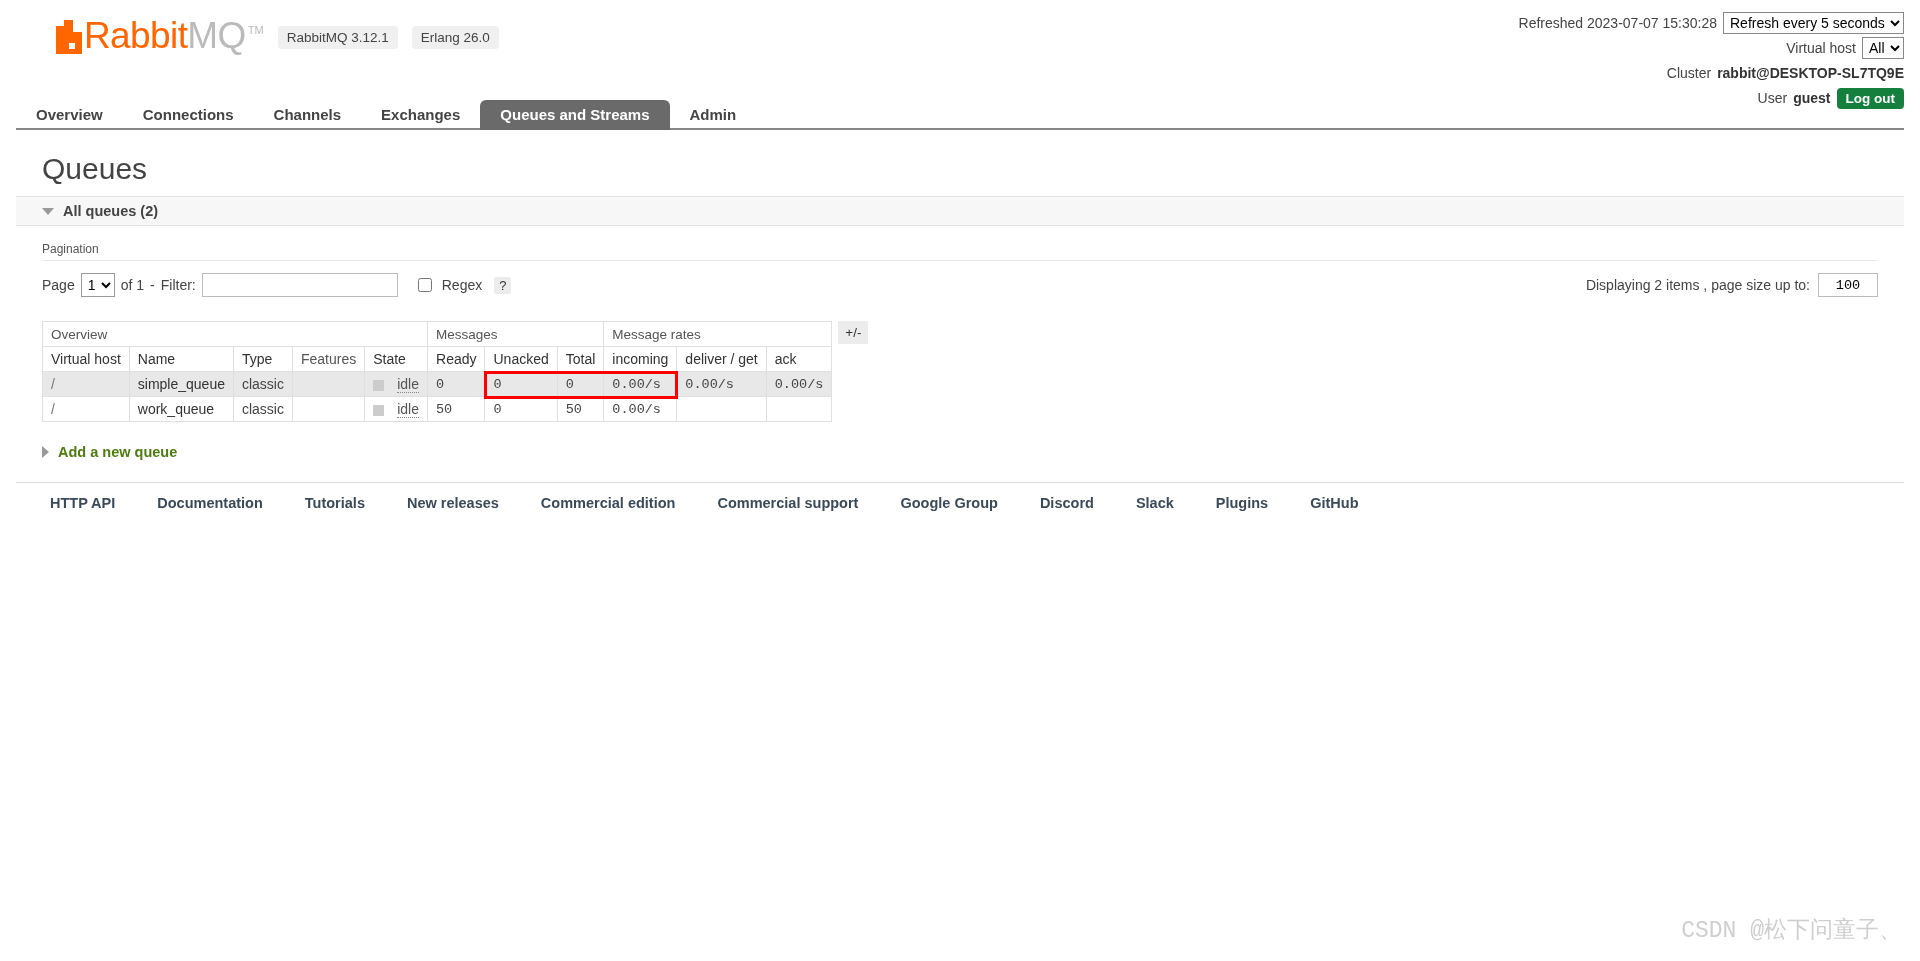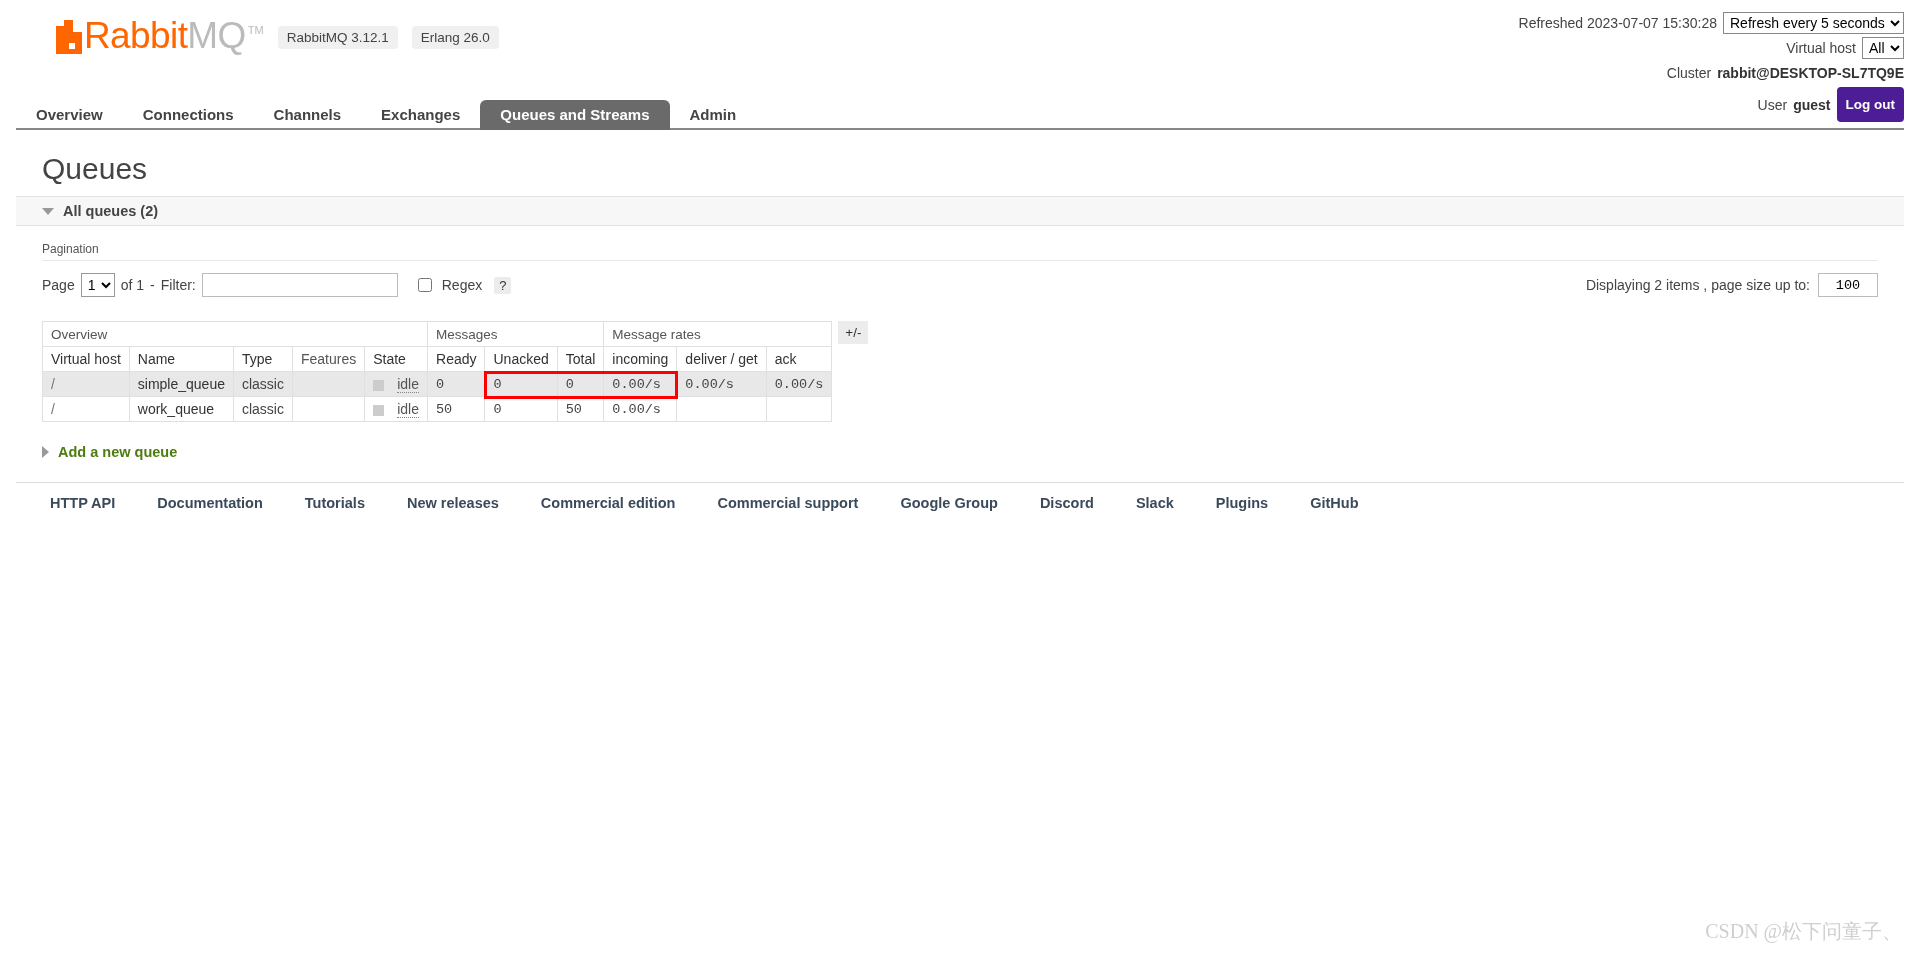--- a/index.html
+++ b/index.html
@@ -70,27 +70,27 @@
   select.hdr-select {
     font-family: "Liberation Sans", sans-serif;
     font-size: 14px;
     padding: 1px 2px;
     border: 1px solid #888;
     background: #fff;
     color: #000;
     height: 22px;
   }
   #logout-btn {
-    background: #4c1d95;
+    background: #15803d;
     color: #fff;
     border: none;
     border-radius: 4px;
     font-family: "Liberation Sans", sans-serif;
     font-size: 13.5px;
-    padding: 10px 9px;
+    padding: 3px 9px;
     cursor: pointer;
     font-weight: bold;
   }
 
   
   #nav {
     position: relative;
     margin: 6px 16px 0 16px;
     border-bottom: 2px solid #888;
     height: 32px;
@@ -300,22 +300,22 @@
     text-decoration: none;
     margin-right: 42px;
     cursor: pointer;
   }
   #footer-links a:last-child { margin-right: 0; }
 
   #watermark {
     position: absolute;
     right: 18px; bottom: 14px;
     color: #cfcfcf;
-    font-size: 20px;
-    font-family: Liberation Serif, serif;
+    font-size: 23px;
+    font-family: Liberation Mono, monospace;
     user-select: none;
   }
 </style>
 </head>
 <body>
 
 <div id="page">
 
   <div id="header">
 

